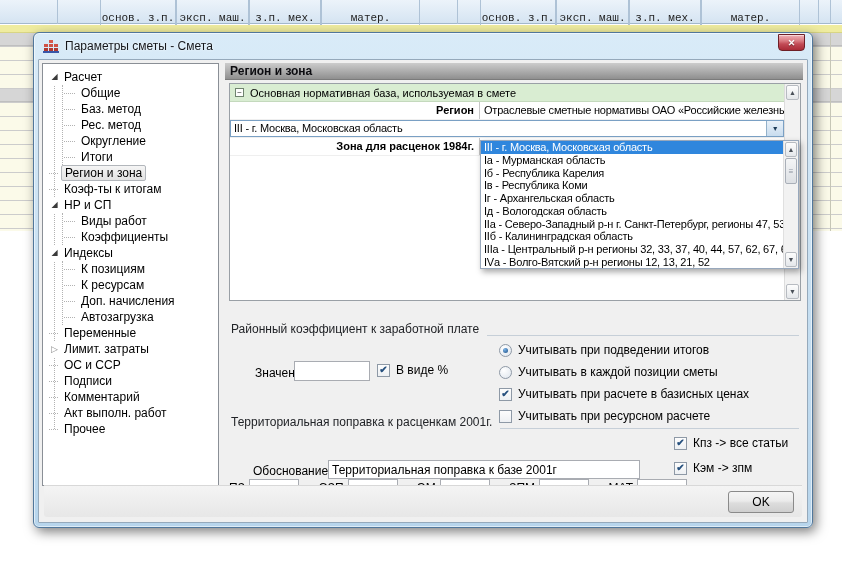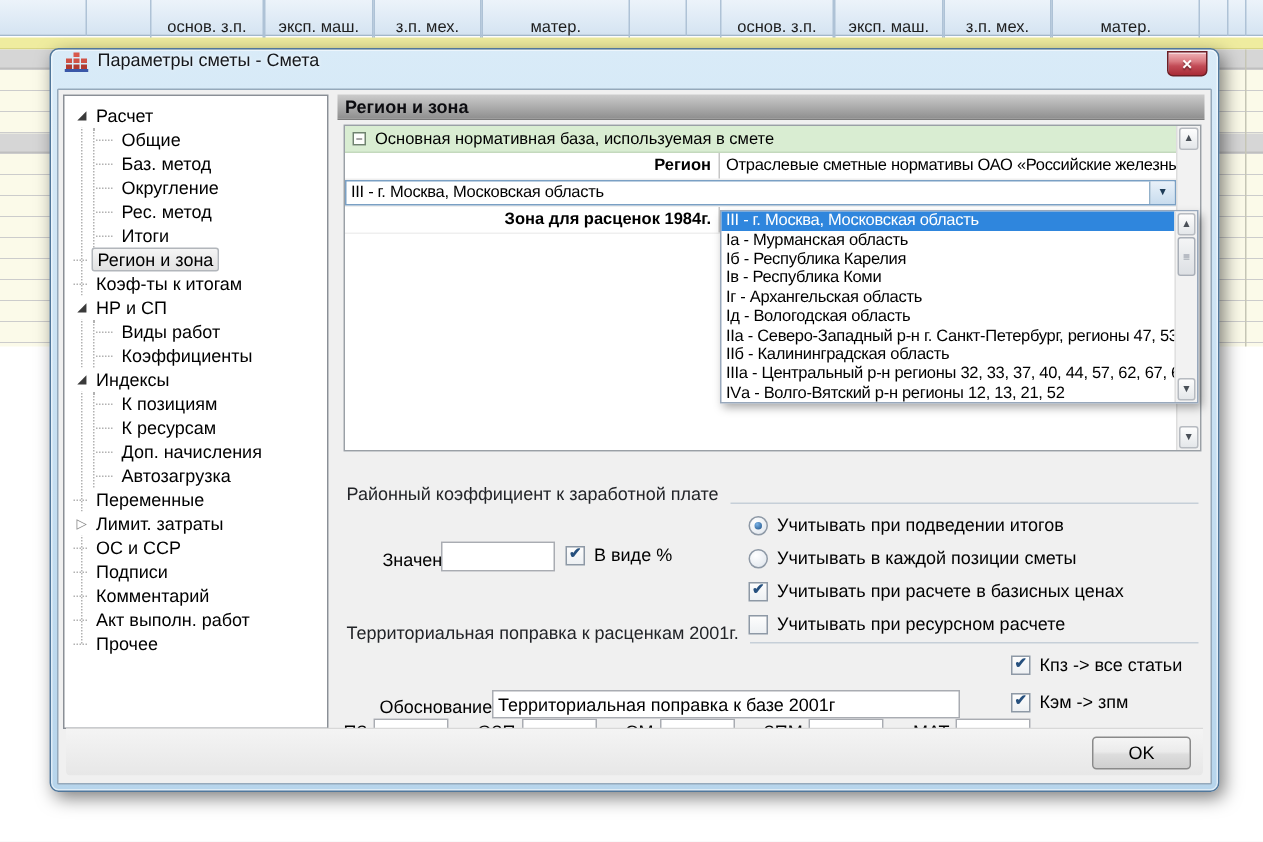--- a/index.html
+++ b/index.html
@@ -3,33 +3,33 @@
 <meta charset="utf-8">
 <style>
   * { margin:0; padding:0; box-sizing:border-box; }
   body { font-family:"Liberation Sans", sans-serif; background:#fff; }
   #page { position:relative; width:842px; height:561px; overflow:hidden; background:#fff; }
 
   
   .sheet-header { position:absolute; top:0; left:0; width:842px; height:24px;
     background:linear-gradient(#ecf3fa,#d5e4f2); border-bottom:1px solid #a4b9cd; }
   .hcell { position:absolute; top:0; height:36px; border-left:1px solid #aec2d6; border-right:1px solid #aec2d6;
-    display:flex; align-items:center; justify-content:center; font-size:11px; color:#1d1d1d; }
+    display:flex; align-items:center; justify-content:center; font-size:11px; color:#1d1d1d;font-family:Liberation Mono, monospace; }
   .hline { position:absolute; top:0; height:24px; width:0; border-left:1px solid #aec2d6; }
   .band { position:absolute; top:25px; left:0; width:842px; height:8px; background:#efec9f; border-bottom:1px solid #d8d584; }
   .rows-strip { position:absolute; top:33px; left:0; width:842px; height:198px;
     background:repeating-linear-gradient(to bottom,#fbfae9 0px,#fbfae9 13px,#cccccc 13px,#cccccc 14px); }
   .grayrow { position:absolute; left:0; width:842px; height:13px; background:#d6d6d6; border-bottom:1px solid #bfbfbf; }
   .vline-rows { position:absolute; top:33px; height:198px; width:0; border-left:1px solid #c6c6b6; }
 
   
   .dialog { position:absolute; left:33px; top:32px; width:780px; height:496px;
     background:linear-gradient(#d9ebf8,#b7d5ec); border:1px solid #51779b; border-radius:6px;
     box-shadow:3px 4px 12px rgba(0,0,0,.5), inset 0 0 0 1px rgba(255,255,255,.55); z-index:10; }
-  .titlebar { position:absolute; top:0; left:0; right:0; height:26px; display:flex; padding-left:9px; gap:6px; }
+  .titlebar { position:absolute; top:0; left:0; right:0; height:26px; display:flex; align-items:center; padding-left:9px; gap:6px; }
   .title-text { font-size:12px; color:#15171b; text-shadow:0 0 3px rgba(255,255,255,.9); }
   .app-icon { width:16px; height:16px; flex:none; }
   .close-btn { position:absolute; top:1px; right:7px; width:27px; height:17px;
     background:linear-gradient(#f0b3b8 0%,#d97980 40%,#c24b56 60%,#a92b37 100%);
     border:1px solid #6e1f26; border-radius:0 0 4px 4px; display:flex; align-items:center; justify-content:center;
     color:#fff; font-size:9px; font-weight:bold; box-shadow:inset 0 1px 0 rgba(255,255,255,.5);
     text-shadow:0 1px 1px rgba(0,0,0,.4); cursor:default; }
 
   .client { position:absolute; left:4px; top:26px; right:4px; bottom:4px; background:#f0f0f0;
     border:1px solid #95a9bb; border-radius:1px; }
@@ -170,25 +170,25 @@
           <div class="trow">
               <span class="dash"></span>
               <span class="tlabel">Общие</span>
             </div>
           <div class="trow">
               <span class="dash"></span>
               <span class="tlabel">Баз. метод</span>
             </div>
           <div class="trow">
               <span class="dash"></span>
+              <span class="tlabel">Рес. метод</span>
+            </div>
+          <div class="trow">
+              <span class="dash"></span>
               <span class="tlabel">Округление</span>
-            </div>
-          <div class="trow">
-              <span class="dash"></span>
-              <span class="tlabel">Рес. метод</span>
             </div>
           <div class="trow">
               <span class="dash"></span>
               <span class="tlabel">Итоги</span>
             </div>
         </div>
         <div class="trow">
             <span class="dash"></span>
             <span class="tlabel sel">Регион и зона</span>
           </div>

